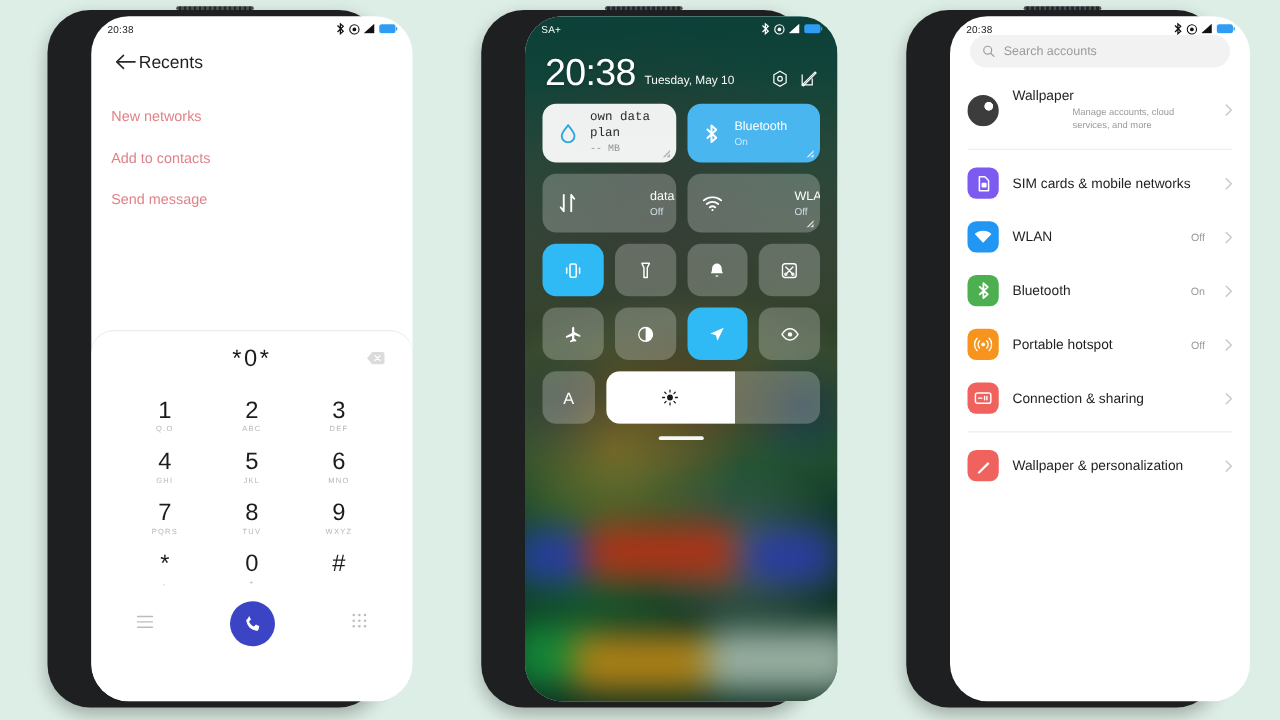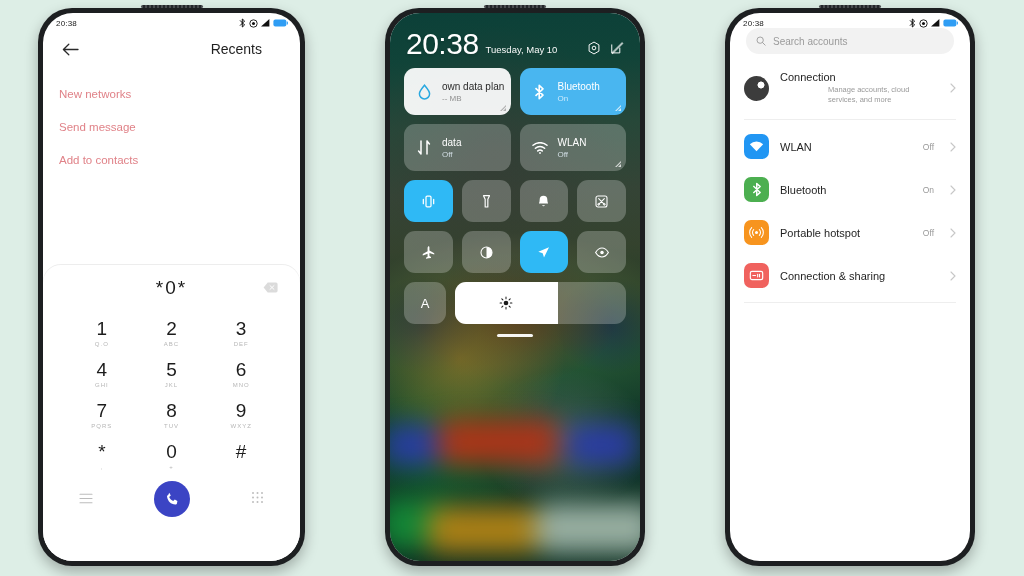--- a/index.html
+++ b/index.html
@@ -13,40 +13,40 @@
 
   
   .phone { position: absolute; border-radius: 34px; background: #1d1f21;
            box-shadow: 0 6px 14px rgba(0,0,0,.28); padding: 5px; }
   .phone::before { 
     content:""; position:absolute; inset:-4px; border-radius:38px;
     background: linear-gradient(135deg,#f2f4f5 0%,#9ea5a8 18%,#e9ecee 40%,#7d8487 62%,#eef1f2 85%,#a3aaad 100%);
     z-index:-1;
   }
   .screen { position: relative; width: 100%; height: 100%; border-radius: 30px;
-            overflow: hidden; background: #fff; }
+            overflow: hidden; background: #fff; margin-left: 30px; }
 
   .speaker { position:absolute; top:-3px; left:50%; transform:translateX(-50%);
              width:62px; height:3px; border-radius:2px;
              background: repeating-linear-gradient(90deg,#4a4d50 0 2px,#23262a 2px 4px);
              z-index: 6; }
 
   
   .statusbar { display:flex; align-items:center; justify-content:space-between;
                padding: 5px 12px 0 13px; font-size: 8px; letter-spacing:.2px; }
   .sb-dark { color:#1a1a1a; }
   .sb-light { color:#ffffff; }
   .sb-icons { display:flex; align-items:center; gap:3px; }
   .sb-icons svg { display:block; }
 
   
   #p1 { left: 38px; top: 8px; width: 267px; height: 558px; }
   .p1-head { display:flex; align-items:center; padding: 10px 16px 6px; }
   .p1-back { width:22px; height:22px; display:flex; align-items:center; justify-content:center; }
-  .p1-title { flex:1; text-align:right; font-size:14px; color:#1f1f1f; margin-right:22px; }
+  .p1-title { flex:1; text-align:left; font-size:14px; color:#1f1f1f; margin-right:22px; }
   .p1-actions { padding: 12px 16px 0; }
   .p1-action { font-size:11.5px; color:#e08288; padding: 10px 0 11px; }
   .p1-sheet { position:absolute; left:0; right:0; bottom:0; height:296px;
               background:#fff; border-top-left-radius:18px; border-top-right-radius:18px;
               box-shadow: 0 -1px 0 rgba(0,0,0,.07); }
   .p1-numrow { display:flex; align-items:center; justify-content:center;
                position:relative; height:46px; }
   .p1-number { font-size:19px; color:#1b1b1b; letter-spacing:2px; }
   .p1-del { position:absolute; right:22px; top:50%; transform:translateY(-50%);
             opacity:.30; }
@@ -79,23 +79,23 @@
   .cc-clockrow { display:flex; align-items:flex-end; padding: 16px 16px 0; color:#fff; }
   .cc-time { font-size:30px; line-height:30px; font-weight:300; letter-spacing:-.5px;
              text-shadow:0 1px 3px rgba(0,0,0,.18); }
   .cc-date { font-size:9.5px; margin: 0 0 4px 7px; opacity:.97; }
   .cc-hicons { margin-left:auto; display:flex; gap:9px; margin-bottom:4px; }
 
   .cc-grid { position:relative; padding: 9px 14px 0; }
   .big-row { display:flex; gap:9px; margin-bottom:9px; }
   .big-tile { flex:1; height:47px; border-radius:11px; position:relative;
               display:flex; align-items:center; padding-left:10px; overflow:hidden; }
-  .bt-white { background:rgba(255,255,255,.93); }
+  .bt-white { background:rgba(255,255,255,.93);font-family:Liberation Mono, monospace; }
   .bt-blue  { background:#49b6f0; }
-  .bt-glass { background:rgba(255,255,255,.24); }
+  .bt-glass { background:rgba(255,255,255,.24);gap:48px; }
   .bt-ico { width:20px; display:flex; justify-content:center; flex:0 0 20px; }
   .bt-txt { margin-left:8px; }
   .bt-t { font-size:10px; line-height:13px; }
   .bt-s { font-size:8px; line-height:11px; opacity:.8; }
   .dark-t { color:#2a2a2a; } .dark-s { color:#777; }
   .light-t { color:#fff; } .light-s { color:#eaf6ff; }
   .corner { position:absolute; right:5px; bottom:4px; opacity:.75; }
 
   .sm-row { display:flex; gap:9px; margin-bottom:9px; }
   .sm-tile { flex:1; height:42px; border-radius:11px; background:rgba(255,255,255,.24);
@@ -169,22 +169,22 @@
         <div class="p1-back">
           <svg width="17" height="13" viewBox="0 0 17 13">
               <path d="M16 6.5H1.6M6.8 1.3 1.4 6.5l5.4 5.2" fill="none" stroke="#2a2a2a" stroke-width="1.3" stroke-linecap="round" stroke-linejoin="round"></path>
             </svg>
         </div>
         <div class="p1-title">Recents</div>
       </div>
 
       <div class="p1-actions">
         <div class="p1-action">New networks</div>
+        <div class="p1-action">Add to contacts</div>
         <div class="p1-action">Send message</div>
-        <div class="p1-action">Add to contacts</div>
       </div>
 
       <div class="p1-sheet">
         <div class="p1-numrow">
           <div class="p1-number">*0*</div>
           <div class="p1-del">
             <svg width="15" height="11" viewBox="0 0 15 11">
                 <path d="M4.7.6H13a1.6 1.6 0 0 1 1.6 1.6v6.6A1.6 1.6 0 0 1 13 10.4H4.7L.6 5.5z" fill="#8a8a8a"></path>
                 <path d="M7 3.6l4 3.8M11 3.6l-4 3.8" stroke="#fff" stroke-width="1" stroke-linecap="round"></path>
               </svg>
@@ -282,20 +282,39 @@
       <div class="cc-thumbs">
         <i style="left:-6px;top:12px;width:56px;height:40px;background:#2a3ba8"></i>
         <i style="left:48px;top:6px;width:120px;height:46px;background:#b03318"></i>
         <i style="left:176px;top:12px;width:70px;height:40px;background:#2a3ba8"></i>
         <i style="left:-10px;top:86px;width:70px;height:50px;background:#148b38"></i>
         <i style="left:38px;top:94px;width:110px;height:46px;background:#b48516"></i>
         <i style="left:146px;top:90px;width:120px;height:50px;background:#9fb5a8"></i>
       </div>
 
       <div class="cc-top">
+        <div class="statusbar sb-light">
+          <div>SA+</div>
+          <div class="sb-icons">
+            <svg width="7" height="10" viewBox="0 0 7 10">
+                <path d="M1 2.4 5.6 7 3.3 9V1l2.3 2L1 7.6" fill="none" stroke="#fff" stroke-width="1"></path>
+              </svg>
+            <svg width="9" height="9" viewBox="0 0 9 9">
+                <circle cx="4.5" cy="4.5" r="3.7" fill="none" stroke="#fff" stroke-width=".9"></circle>
+                <circle cx="4.5" cy="4.5" r="1.5" fill="#fff"></circle>
+              </svg>
+            <svg width="9" height="8" viewBox="0 0 9 8">
+                <path d="M0 7.5 8.4 0v7.5z" fill="#fff"></path>
+              </svg>
+            <svg width="15" height="8" viewBox="0 0 15 8">
+                <rect x=".4" y=".4" width="13" height="7.2" rx="2" fill="#2f9df4"></rect>
+                <rect x="13.8" y="2.6" width="1.1" height="2.8" rx=".5" fill="#2f9df4"></rect>
+              </svg>
+          </div>
+        </div>
 
         <div class="cc-clockrow">
           <div class="cc-time">20:38</div>
           <div class="cc-date">Tuesday, May 10</div>
           <div class="cc-hicons">
             <svg width="14" height="14" viewBox="0 0 16 16">
                 <path d="M8 1.2 13.6 4.4v7.2L8 14.8 2.4 11.6V4.4z" fill="none" stroke="#fff" stroke-width="1.1"></path>
                 <circle cx="8" cy="8" r="2.1" fill="none" stroke="#fff" stroke-width="1.1"></circle>
               </svg>
             <svg width="14" height="14" viewBox="0 0 16 16">
@@ -468,31 +487,44 @@
         <svg width="10" height="10" viewBox="0 0 12 12">
             <circle cx="5" cy="5" r="3.8" fill="none" stroke="#9b9b9b" stroke-width="1.1"></circle>
             <path d="M7.9 7.9 11 11" stroke="#9b9b9b" stroke-width="1.1" stroke-linecap="round"></path>
           </svg>
         <span>Search accounts</span>
       </div>
 
       <div class="srow">
         <div class="avatar"></div>
         <div class="label">
-          <div>Connection</div>
+          <div>Wallpaper</div>
           <div class="sub">Manage accounts, cloud services, and more</div>
         </div>
         <svg class="chev" width="6" height="10" viewBox="0 0 6 10">
             <path d="M1 1l4 4-4 4" fill="none" stroke="#555" stroke-width="1.1" stroke-linecap="round"></path>
           </svg>
       </div>
 
 
       <div class="divider"></div>
 
+      <div class="srow">
+        <div class="icon" style="background:#7c5cf0">
+          <svg width="14" height="14" viewBox="0 0 16 16">
+              <path d="M4 1.6h5L12.4 5v9.4H4z" fill="none" stroke="#fff" stroke-width="1.4" stroke-linejoin="round"></path>
+              <rect x="6" y="7" width="4.6" height="4.4" rx="1" fill="#fff"></rect>
+            </svg>
+        </div>
+        <div class="label">SIM cards &amp; mobile networks</div>
+        <div class="val"></div>
+        <svg class="chev" width="6" height="10" viewBox="0 0 6 10">
+            <path d="M1 1l4 4-4 4" fill="none" stroke="#555" stroke-width="1.1" stroke-linecap="round"></path>
+          </svg>
+      </div>
 
       <div class="srow">
         <div class="icon" style="background:#2196f3">
           <svg width="15" height="12" viewBox="0 0 18 12">
               <path d="M1 2.6a12 12 0 0 1 16 0L9 11z" fill="#fff"></path>
             </svg>
         </div>
         <div class="label">WLAN</div>
         <div class="val">Off</div>
         <svg class="chev" width="6" height="10" viewBox="0 0 6 10">
@@ -537,17 +569,28 @@
         </div>
         <div class="label">Connection &amp; sharing</div>
         <div class="val"></div>
         <svg class="chev" width="6" height="10" viewBox="0 0 6 10">
             <path d="M1 1l4 4-4 4" fill="none" stroke="#555" stroke-width="1.1" stroke-linecap="round"></path>
           </svg>
       </div>
 
       <div class="divider"></div>
 
+      <div class="srow">
+        <div class="icon" style="background:#f0625e">
+          <svg width="14" height="14" viewBox="0 0 16 16">
+              <path d="M3 13 11.8 4.2l1.4 1.4L4.4 14.4 2.4 14.6z" fill="#fff"></path>
+            </svg>
+        </div>
+        <div class="label">Wallpaper &amp; personalization</div>
+        <svg class="chev" width="6" height="10" viewBox="0 0 6 10">
+            <path d="M1 1l4 4-4 4" fill="none" stroke="#555" stroke-width="1.1" stroke-linecap="round"></path>
+          </svg>
+      </div>
 
     </div>
   </div>
 
 </div>
 
 </body></html>

